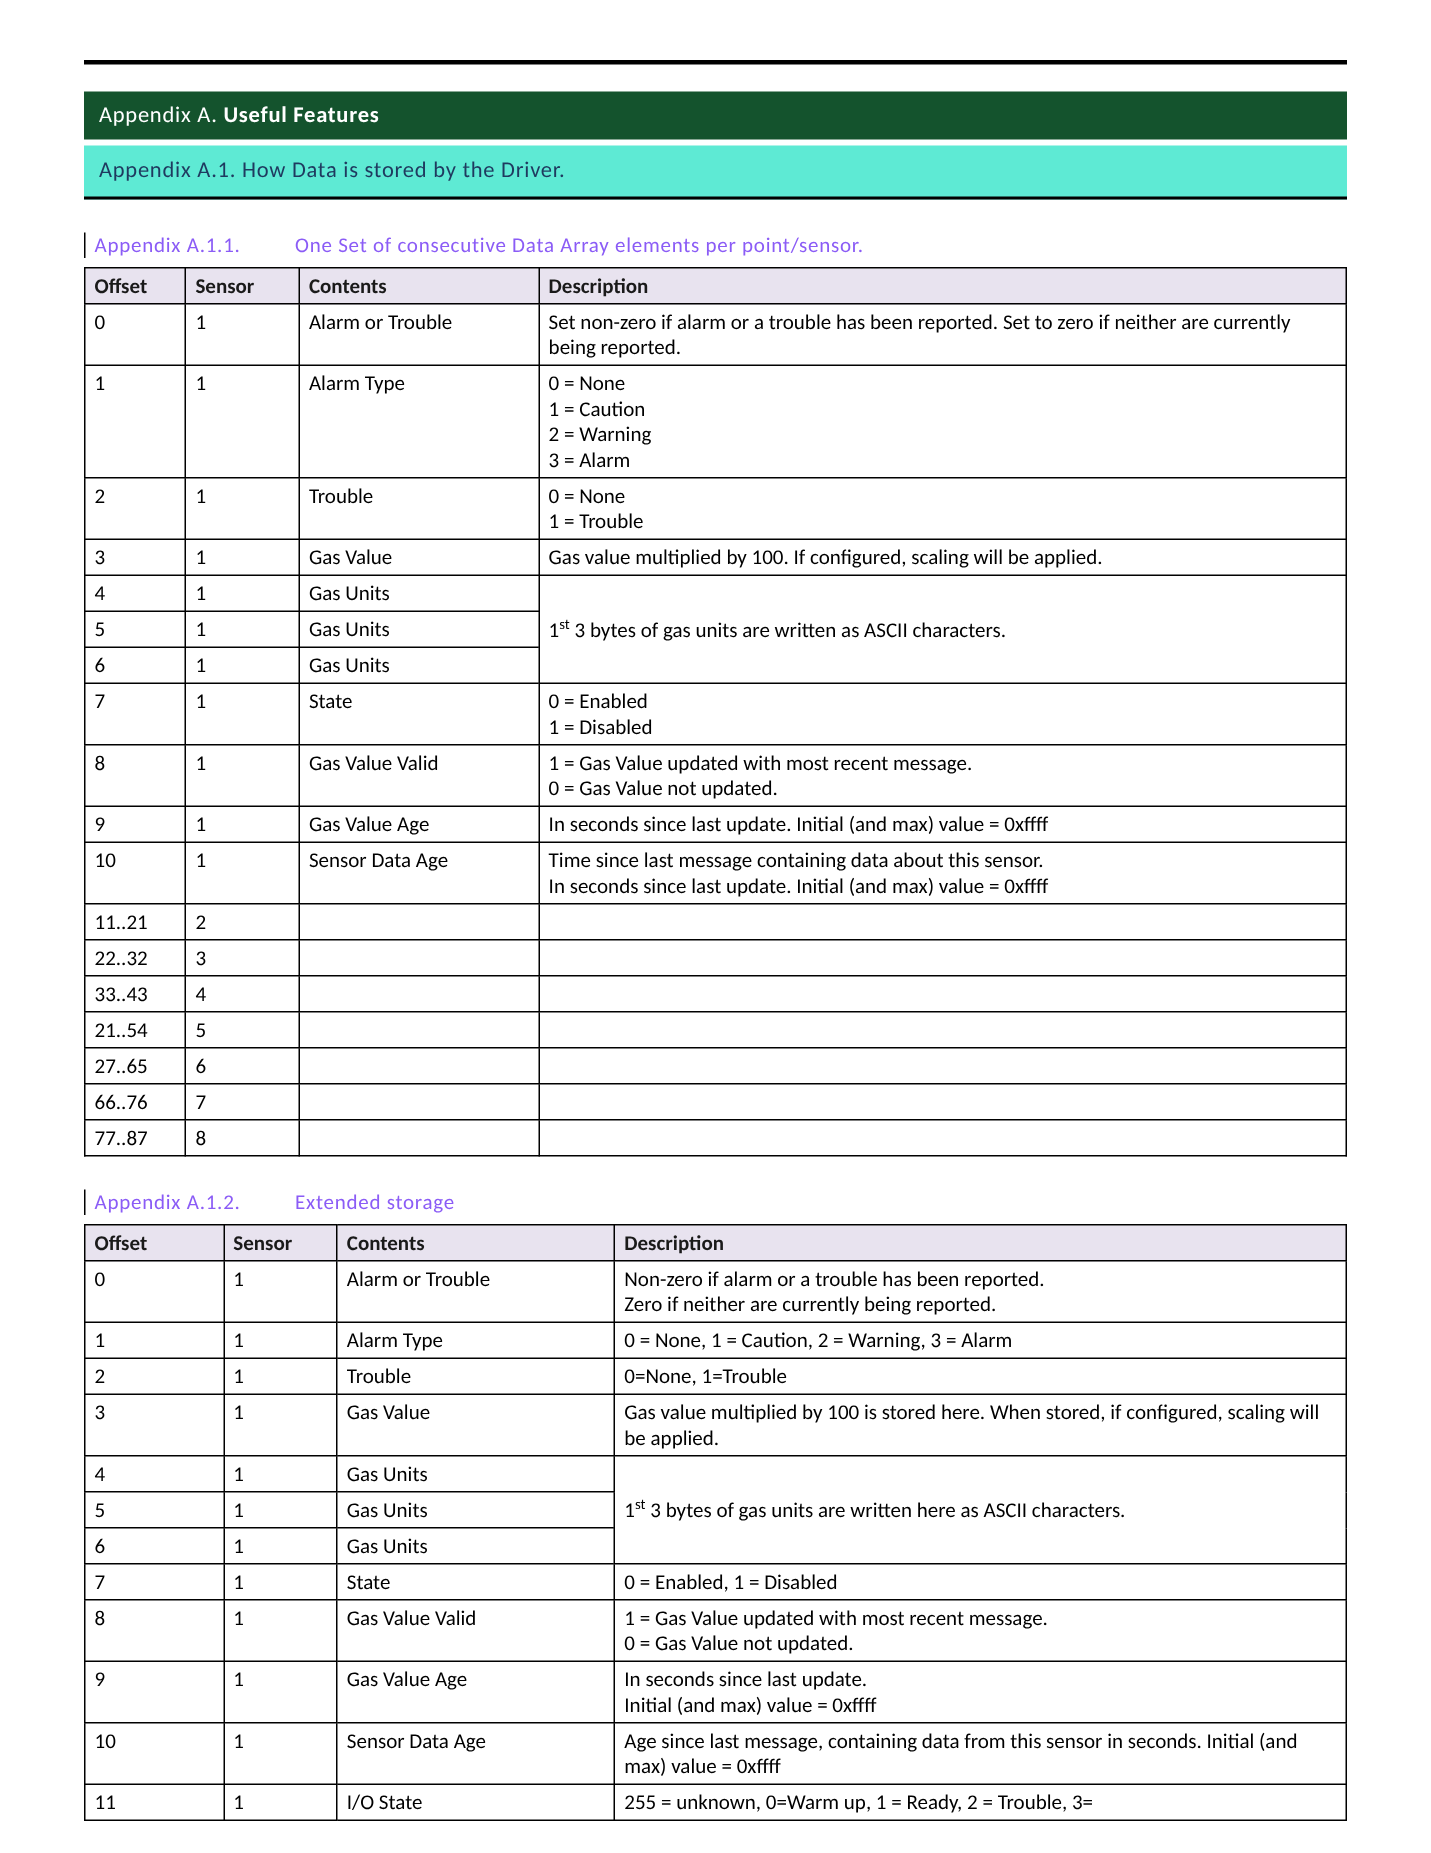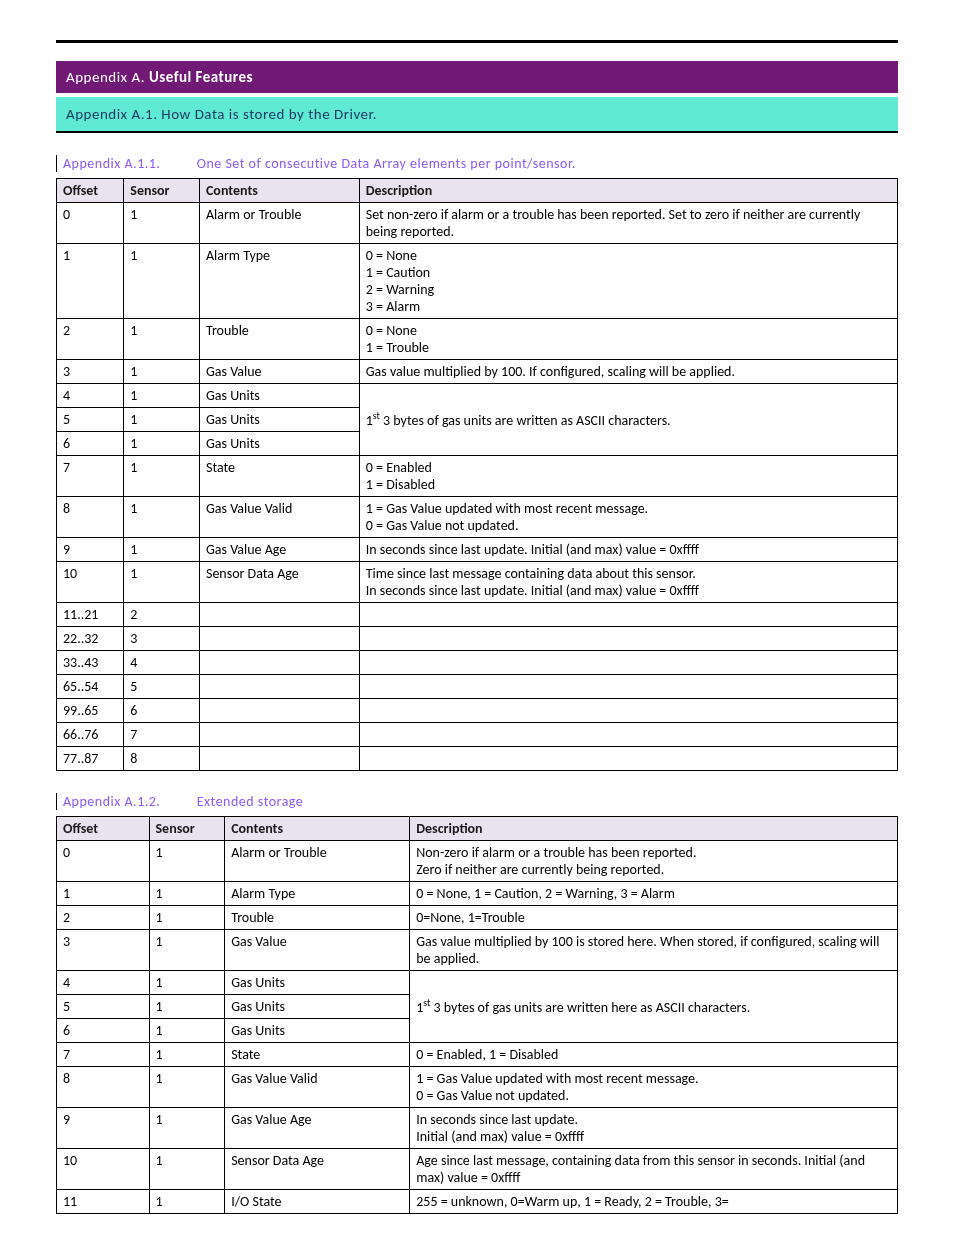--- a/index.html
+++ b/index.html
@@ -15,21 +15,21 @@
   .page {
     padding: 40px 56px 30px 56px;
   }
   .top-rule {
     height: 3px;
     background: #000;
     width: 100%;
     margin-bottom: 18px;
   }
   .blue-banner {
-    background: #701a75;
+    background: #14532d;
     color: #fff;
     padding: 7px 10px;
     font-size: 15px;
     letter-spacing: 0.5px;
   }
   .blue-banner .bold { font-weight: bold; }
   .sub-banner {
     background: #5eead4;
     color: #1f3a5f;
     padding: 8px 10px;
@@ -178,27 +178,27 @@
           <td></td>
           <td></td>
         </tr>
         <tr>
           <td>33..43</td>
           <td>4</td>
           <td></td>
           <td></td>
         </tr>
         <tr>
-          <td>65..54</td>
+          <td>21..54</td>
           <td>5</td>
           <td></td>
           <td></td>
         </tr>
         <tr>
-          <td>99..65</td>
+          <td>27..65</td>
           <td>6</td>
           <td></td>
           <td></td>
         </tr>
         <tr>
           <td>66..76</td>
           <td>7</td>
           <td></td>
           <td></td>
         </tr>

